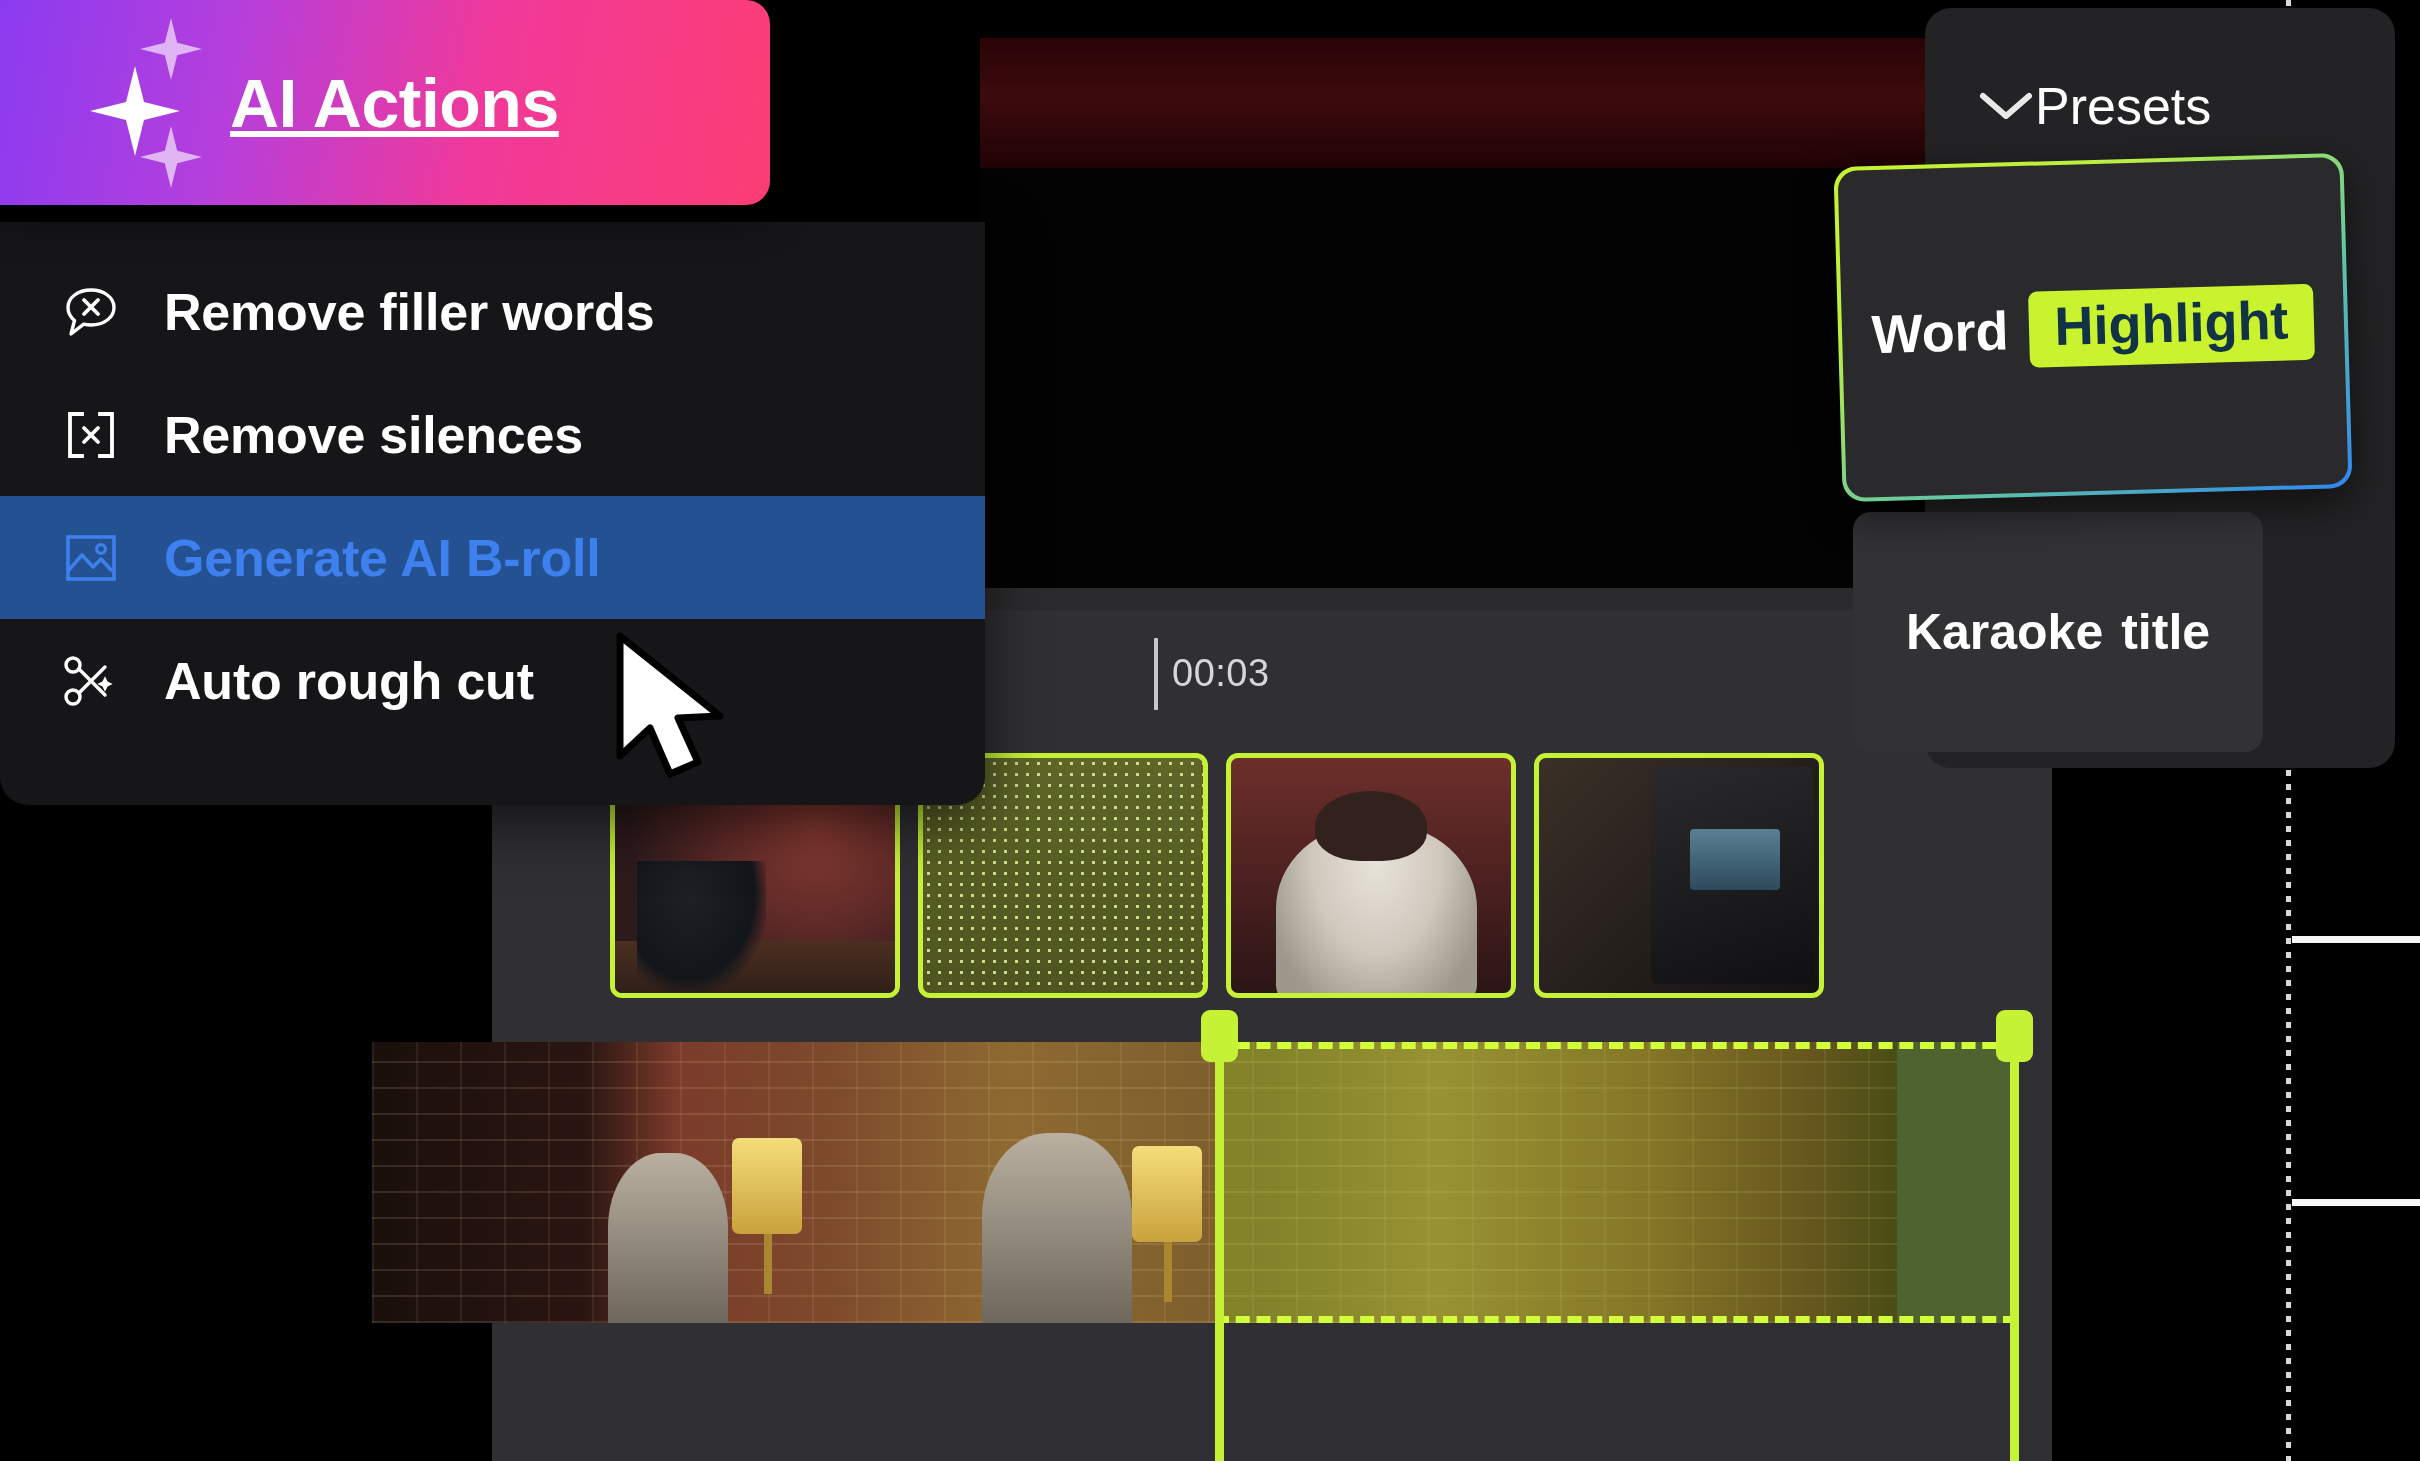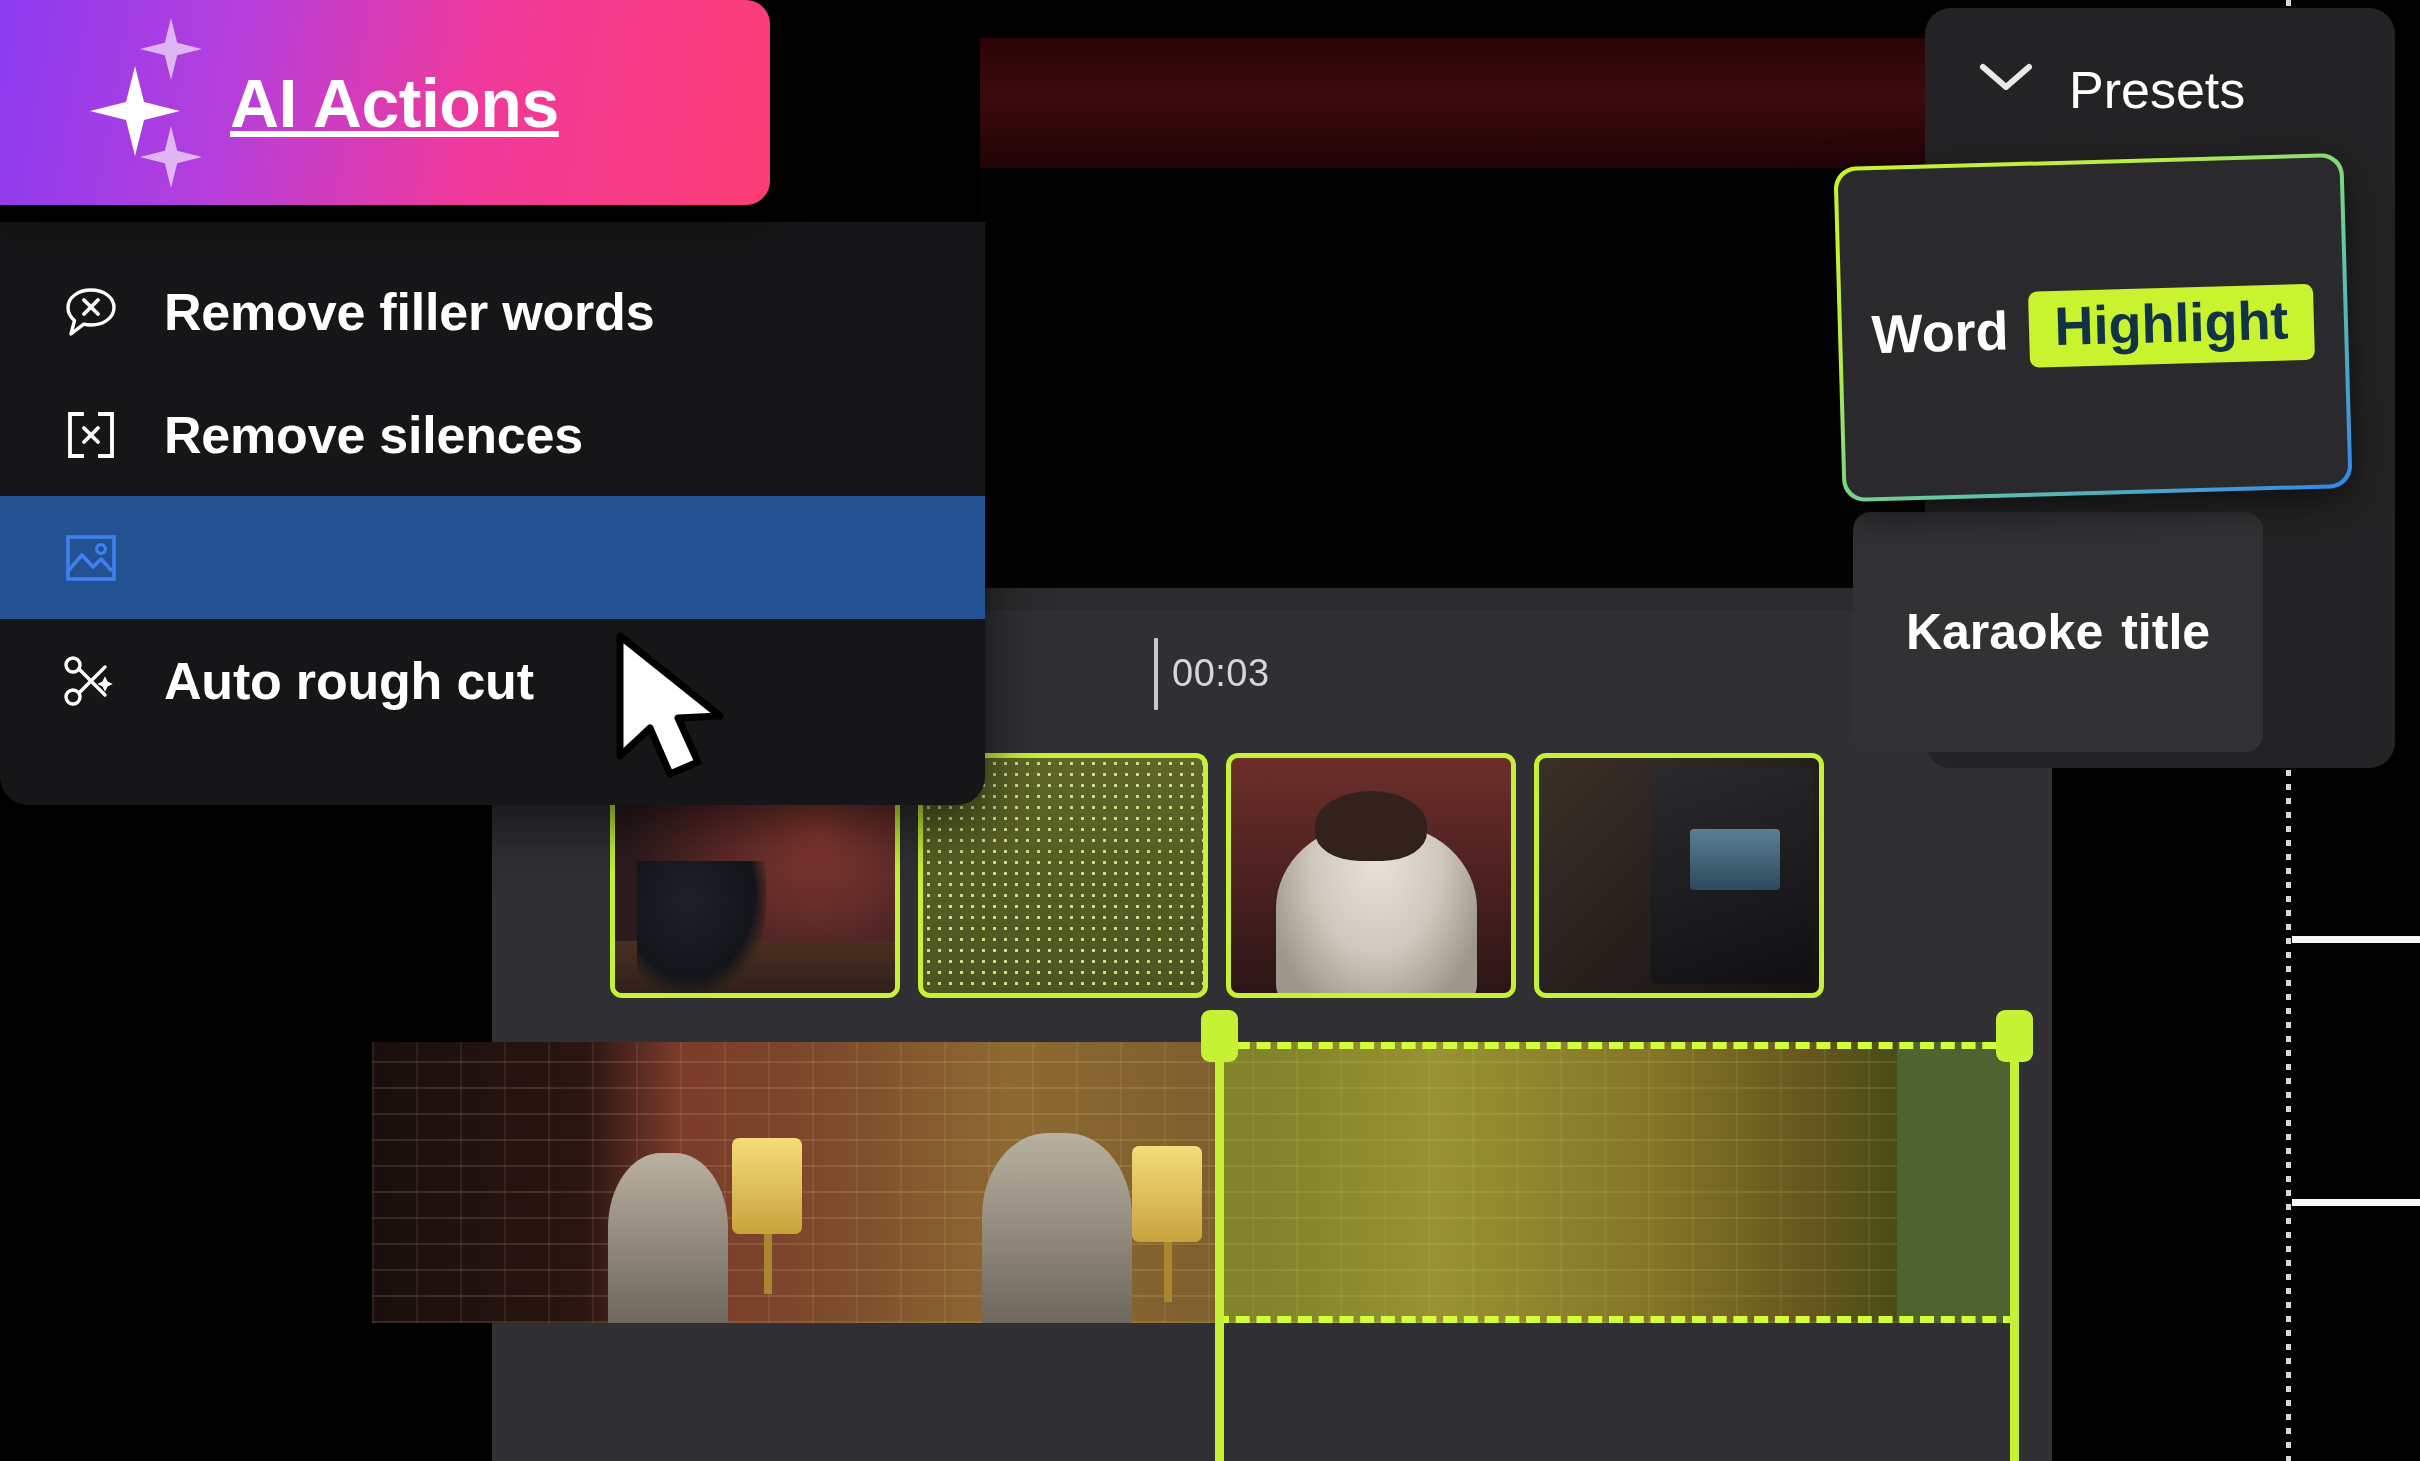--- a/index.html
+++ b/index.html
@@ -125,21 +125,21 @@
   .menu-label{ font-size:52px; font-weight:700; color:#fff; letter-spacing:-.2px; white-space:nowrap; }
 
   
   #mouse-cursor{ position:absolute; left:612px; top:632px; width:130px; height:150px; z-index:40; }
 
   
   #presets-panel{
     position:absolute; left:1925px; top:8px; width:470px; height:760px;
     background:#232325; border-radius:26px; z-index:20;
   }
-  #presets-header{ display:flex; align-items:flex-start; gap:34px; padding:52px 0 0 52px; }
+  #presets-header{ display:flex; align-items:center; padding:68px 0 0 52px; }
   #presets-title{ font-size:52px; font-weight:500; color:#fff; }
   .chevron{ width:58px; height:34px; flex:none; }
 
   .preset-card-wrap{ position:absolute; z-index:22; }
   #preset-word-highlight{
     left:1838px; top:160px; width:510px; height:335px; transform:rotate(-1.6deg);
     border-radius:22px; padding:4px;
     background:linear-gradient(150deg,#c9f32e 0%, #b9ee45 28%, #63c7a2 62%, #2f86ef 100%);
     box-shadow:0 14px 40px rgba(0,0,0,.55);
   }
@@ -265,20 +265,21 @@
     </div>
 
     <div class="menu-item selected">
       <span class="menu-icon">
         <svg viewBox="0 0 62 62">
           <rect x="8" y="10" width="46" height="42" fill="none" stroke="#3f80ef" stroke-width="3.6"></rect>
           <path d="M8 44l14-16 11 12 8-8 11 12" fill="none" stroke="#3f80ef" stroke-width="3.6" stroke-linejoin="round"></path>
           <circle cx="41" cy="22" r="4.4" fill="none" stroke="#3f80ef" stroke-width="3.2"></circle>
         </svg>
       </span>
+      <span class="menu-label">Generate AI B-roll</span>
     </div>
 
     <div class="menu-item">
       <span class="menu-icon">
         <svg viewBox="0 0 62 62">
           <circle cx="13" cy="15" r="7" fill="none" stroke="#fff" stroke-width="3.4"></circle>
           <circle cx="13" cy="47" r="7" fill="none" stroke="#fff" stroke-width="3.4"></circle>
           <path d="M19 19l26 26M19 43L45 17" stroke="#fff" stroke-width="3.4" stroke-linecap="round"></path>
           <path d="M52 26l3 6 6 3-6 3-3 6-3-6-6-3 6-3z" fill="#fff" transform="translate(-6,0) scale(.85) translate(8,5)"></path>
         </svg>

